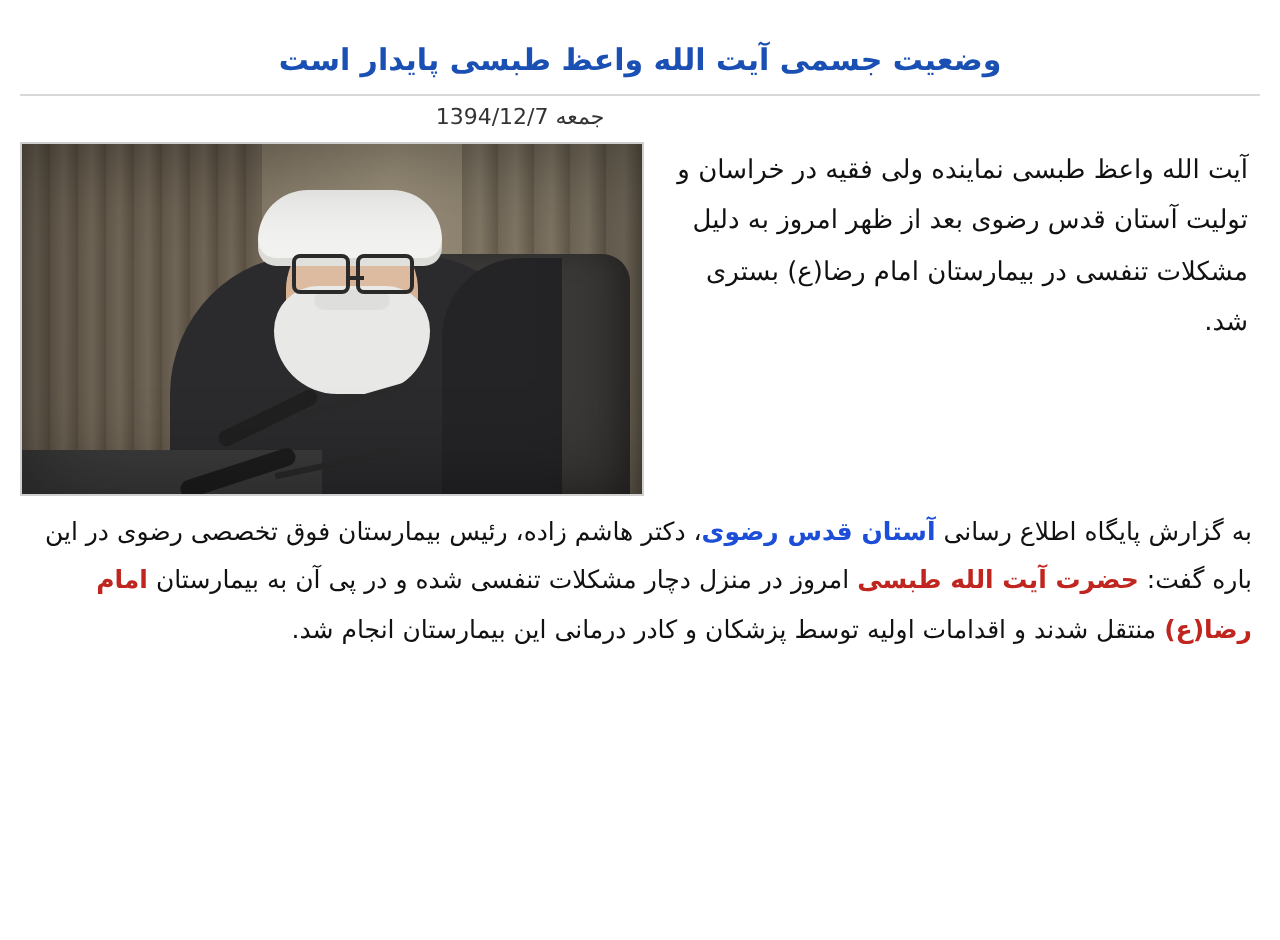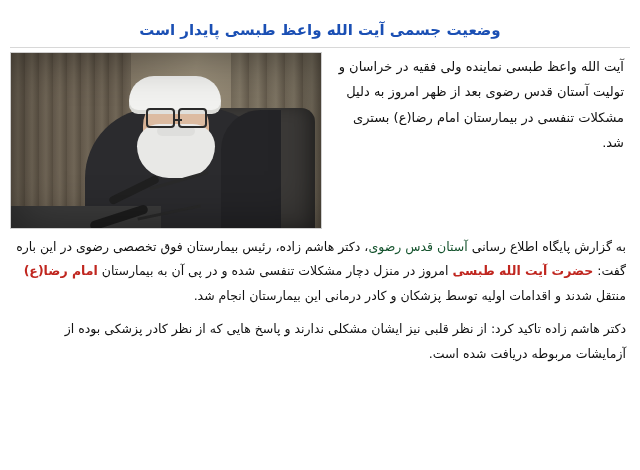--- a/index.html
+++ b/index.html
@@ -153,32 +153,33 @@
   .body-text {
     direction: rtl;
     text-align: right;
     font-size: 12.5px;
     line-height: 1.95;
     color: #111;
     clear: both;
     padding: 0 4px;
   }
   .body-text p { margin: 0 0 9px 0; }
-  .link { color: #14532d; }
+  .link { color: #1d4ed8; font-weight: bold; }
   .link-red { color: #c0261f; font-weight: bold; }
 </style>
 </head>
 <body>
 
 <div class="page">
 
   <div class="headline">وضعیت جسمی آیت الله واعظ طبسی پایدار است</div>
 
   <div class="rule"></div>
 
+  <div class="date-row">جمعه 1394/12/7</div>
 
   <div class="top-block">
 
     <div class="figure">
       <div class="ph-wall"></div>
       <div class="ph-curtain"></div>
       <div class="ph-curtain2"></div>
       <div class="ph-chair"></div>
       <div class="ph-body"></div>
       <div class="ph-cloak"></div>
@@ -197,16 +198,15 @@
       <div class="ph-mic2"></div>
       <div class="ph-vignette"></div>
     </div>
 
     <div class="lede">آیت الله واعظ طبسی نماینده ولی فقیه در خراسان و تولیت آستان قدس رضوی بعد از ظهر امروز به دلیل مشکلات تنفسی در بیمارستان امام رضا(ع) بستری شد.</div>
 
   </div>
 
   <div class="body-text" id="body-text">
       <p><span>به گزارش پایگاه اطلاع رسانی </span><span class="link">آستان قدس رضوی</span><span>، دکتر هاشم زاده، رئیس بیمارستان فوق تخصصی رضوی در این باره گفت: </span><span class="link-red">حضرت آیت الله طبسی</span><span> امروز در منزل دچار مشکلات تنفسی شده و در پی آن به بیمارستان </span><span class="link-red">امام رضا(ع)</span><span> منتقل شدند و اقدامات اولیه توسط پزشکان و کادر درمانی این بیمارستان انجام شد.</span></p>
-      <p><span>دکتر هاشم زاده تاکید کرد: از نظر قلبی نیز ایشان مشکلی ندارند و پاسخ هایی که از نظر کادر پزشکی بوده از آزمایشات مربوطه دریافت شده است.</span></p>
     </div>
 
 </div>
 
 </body></html>

